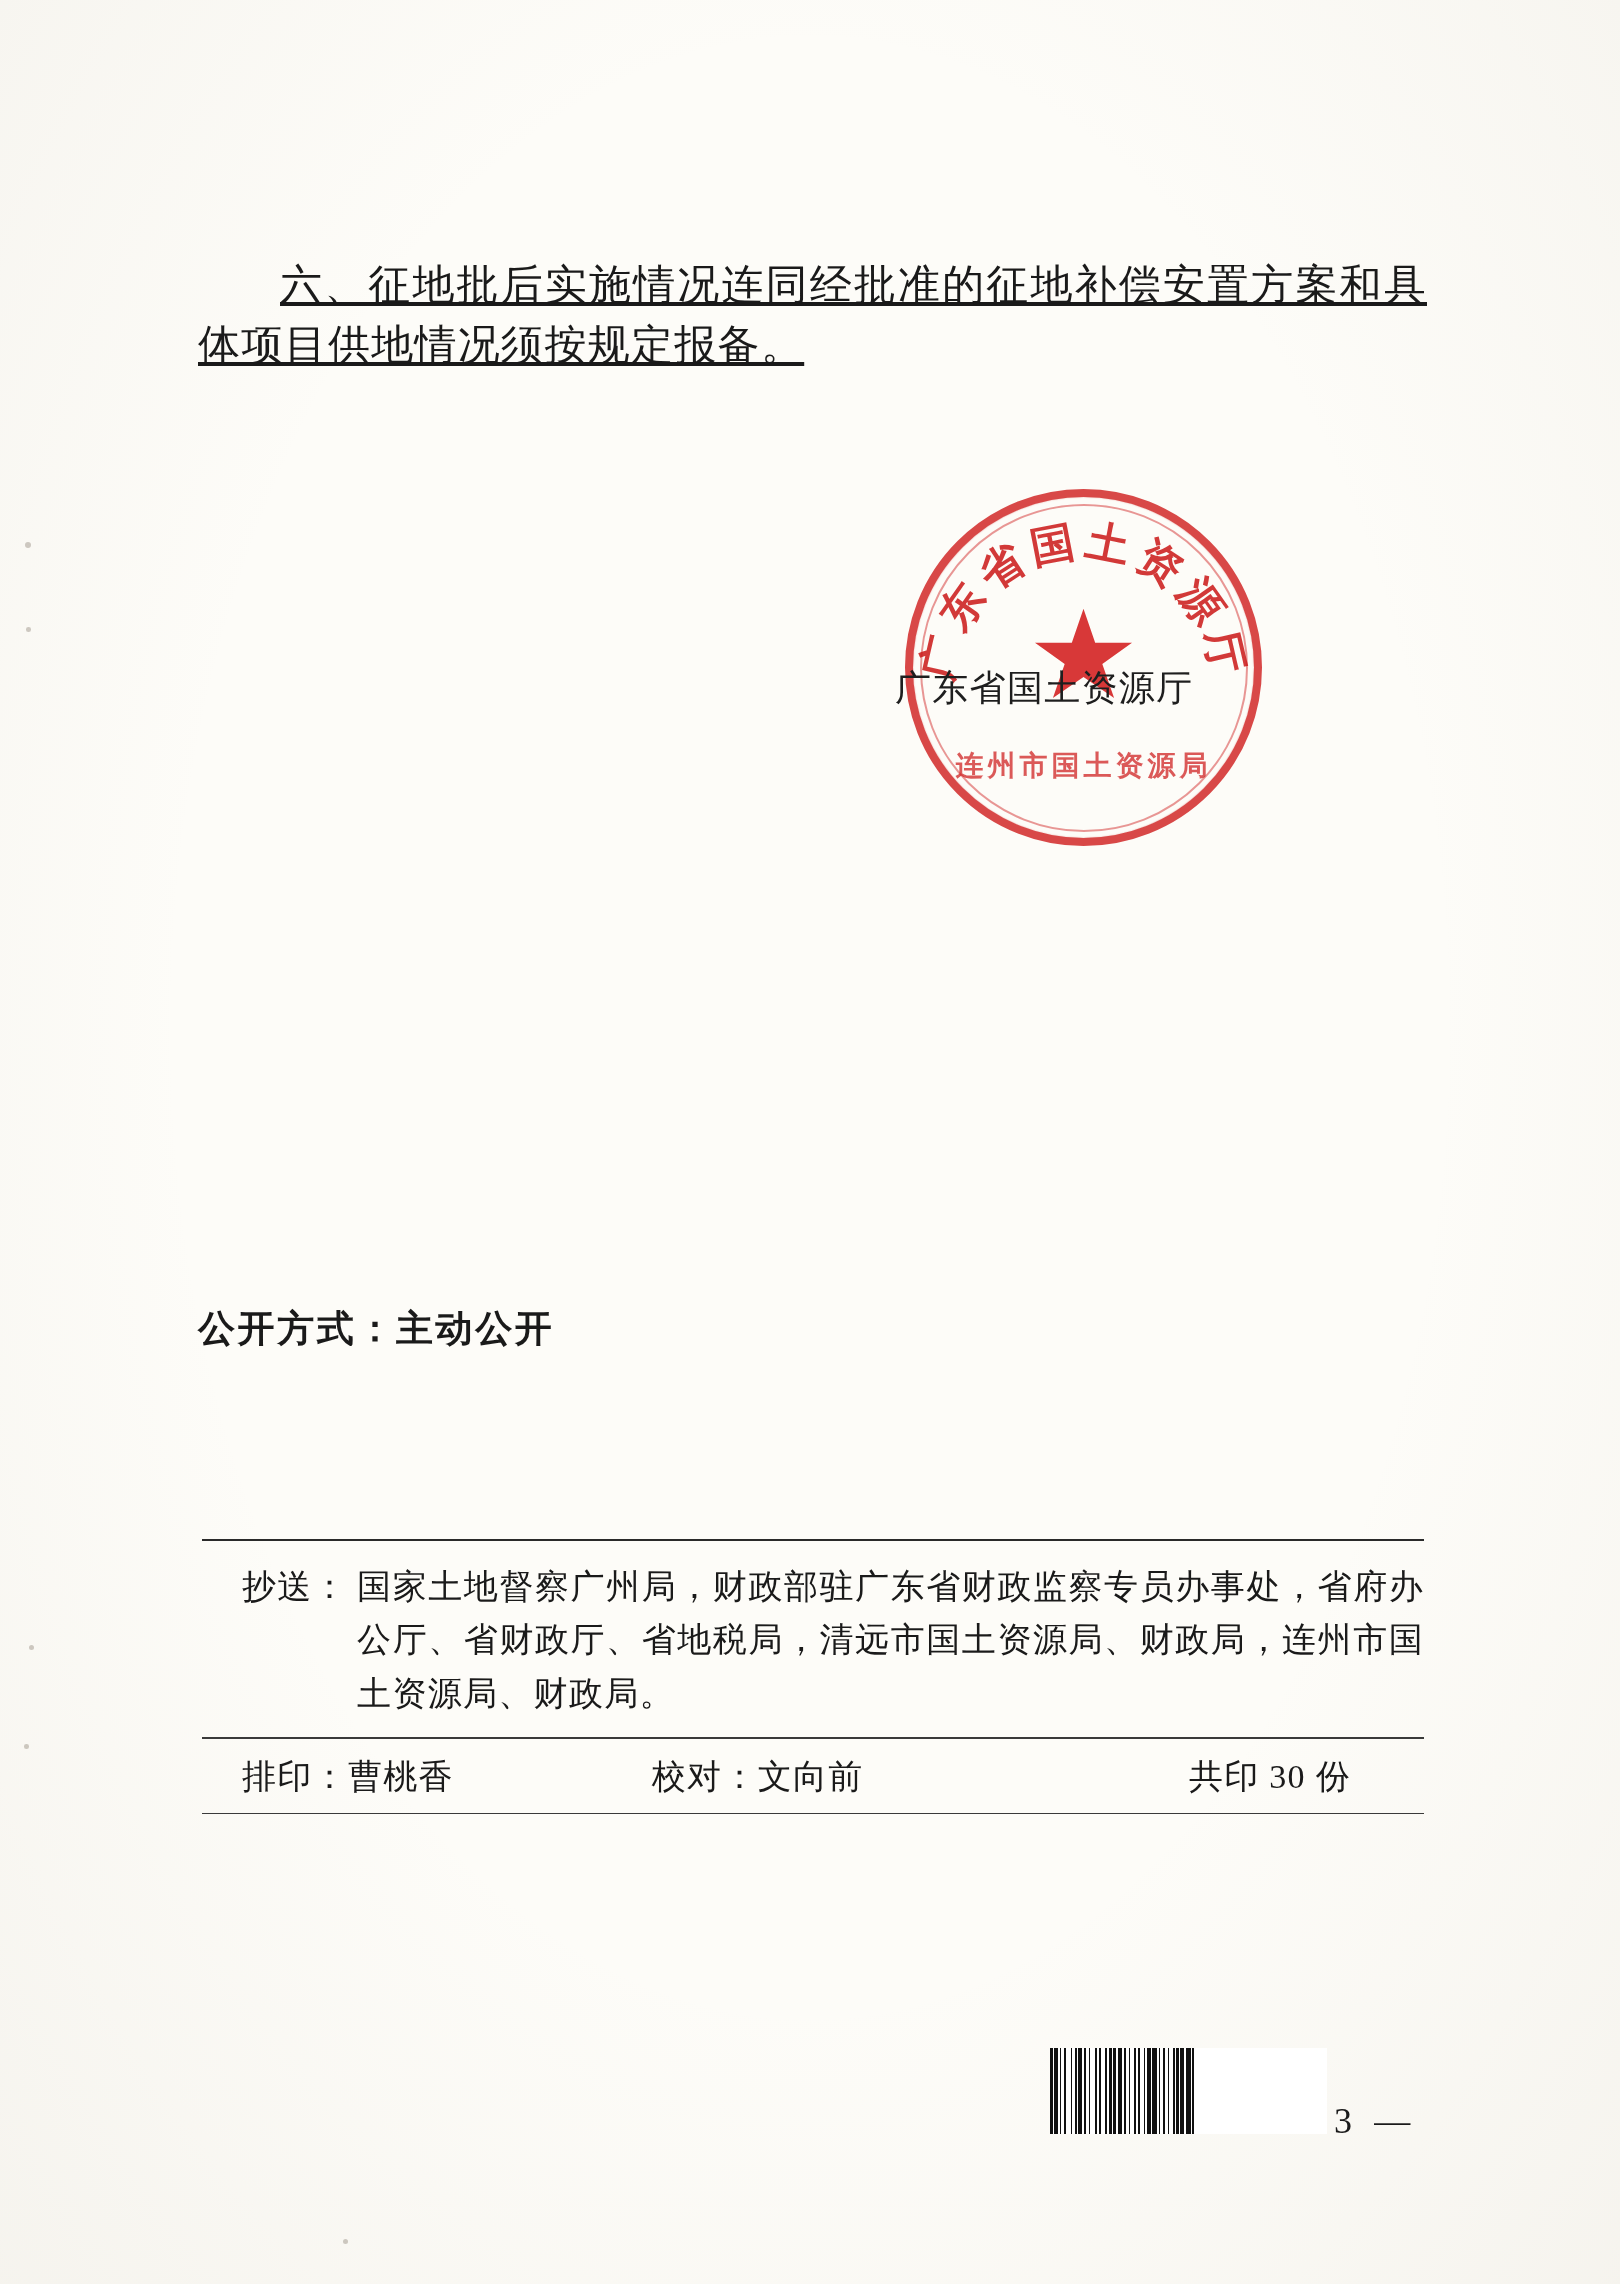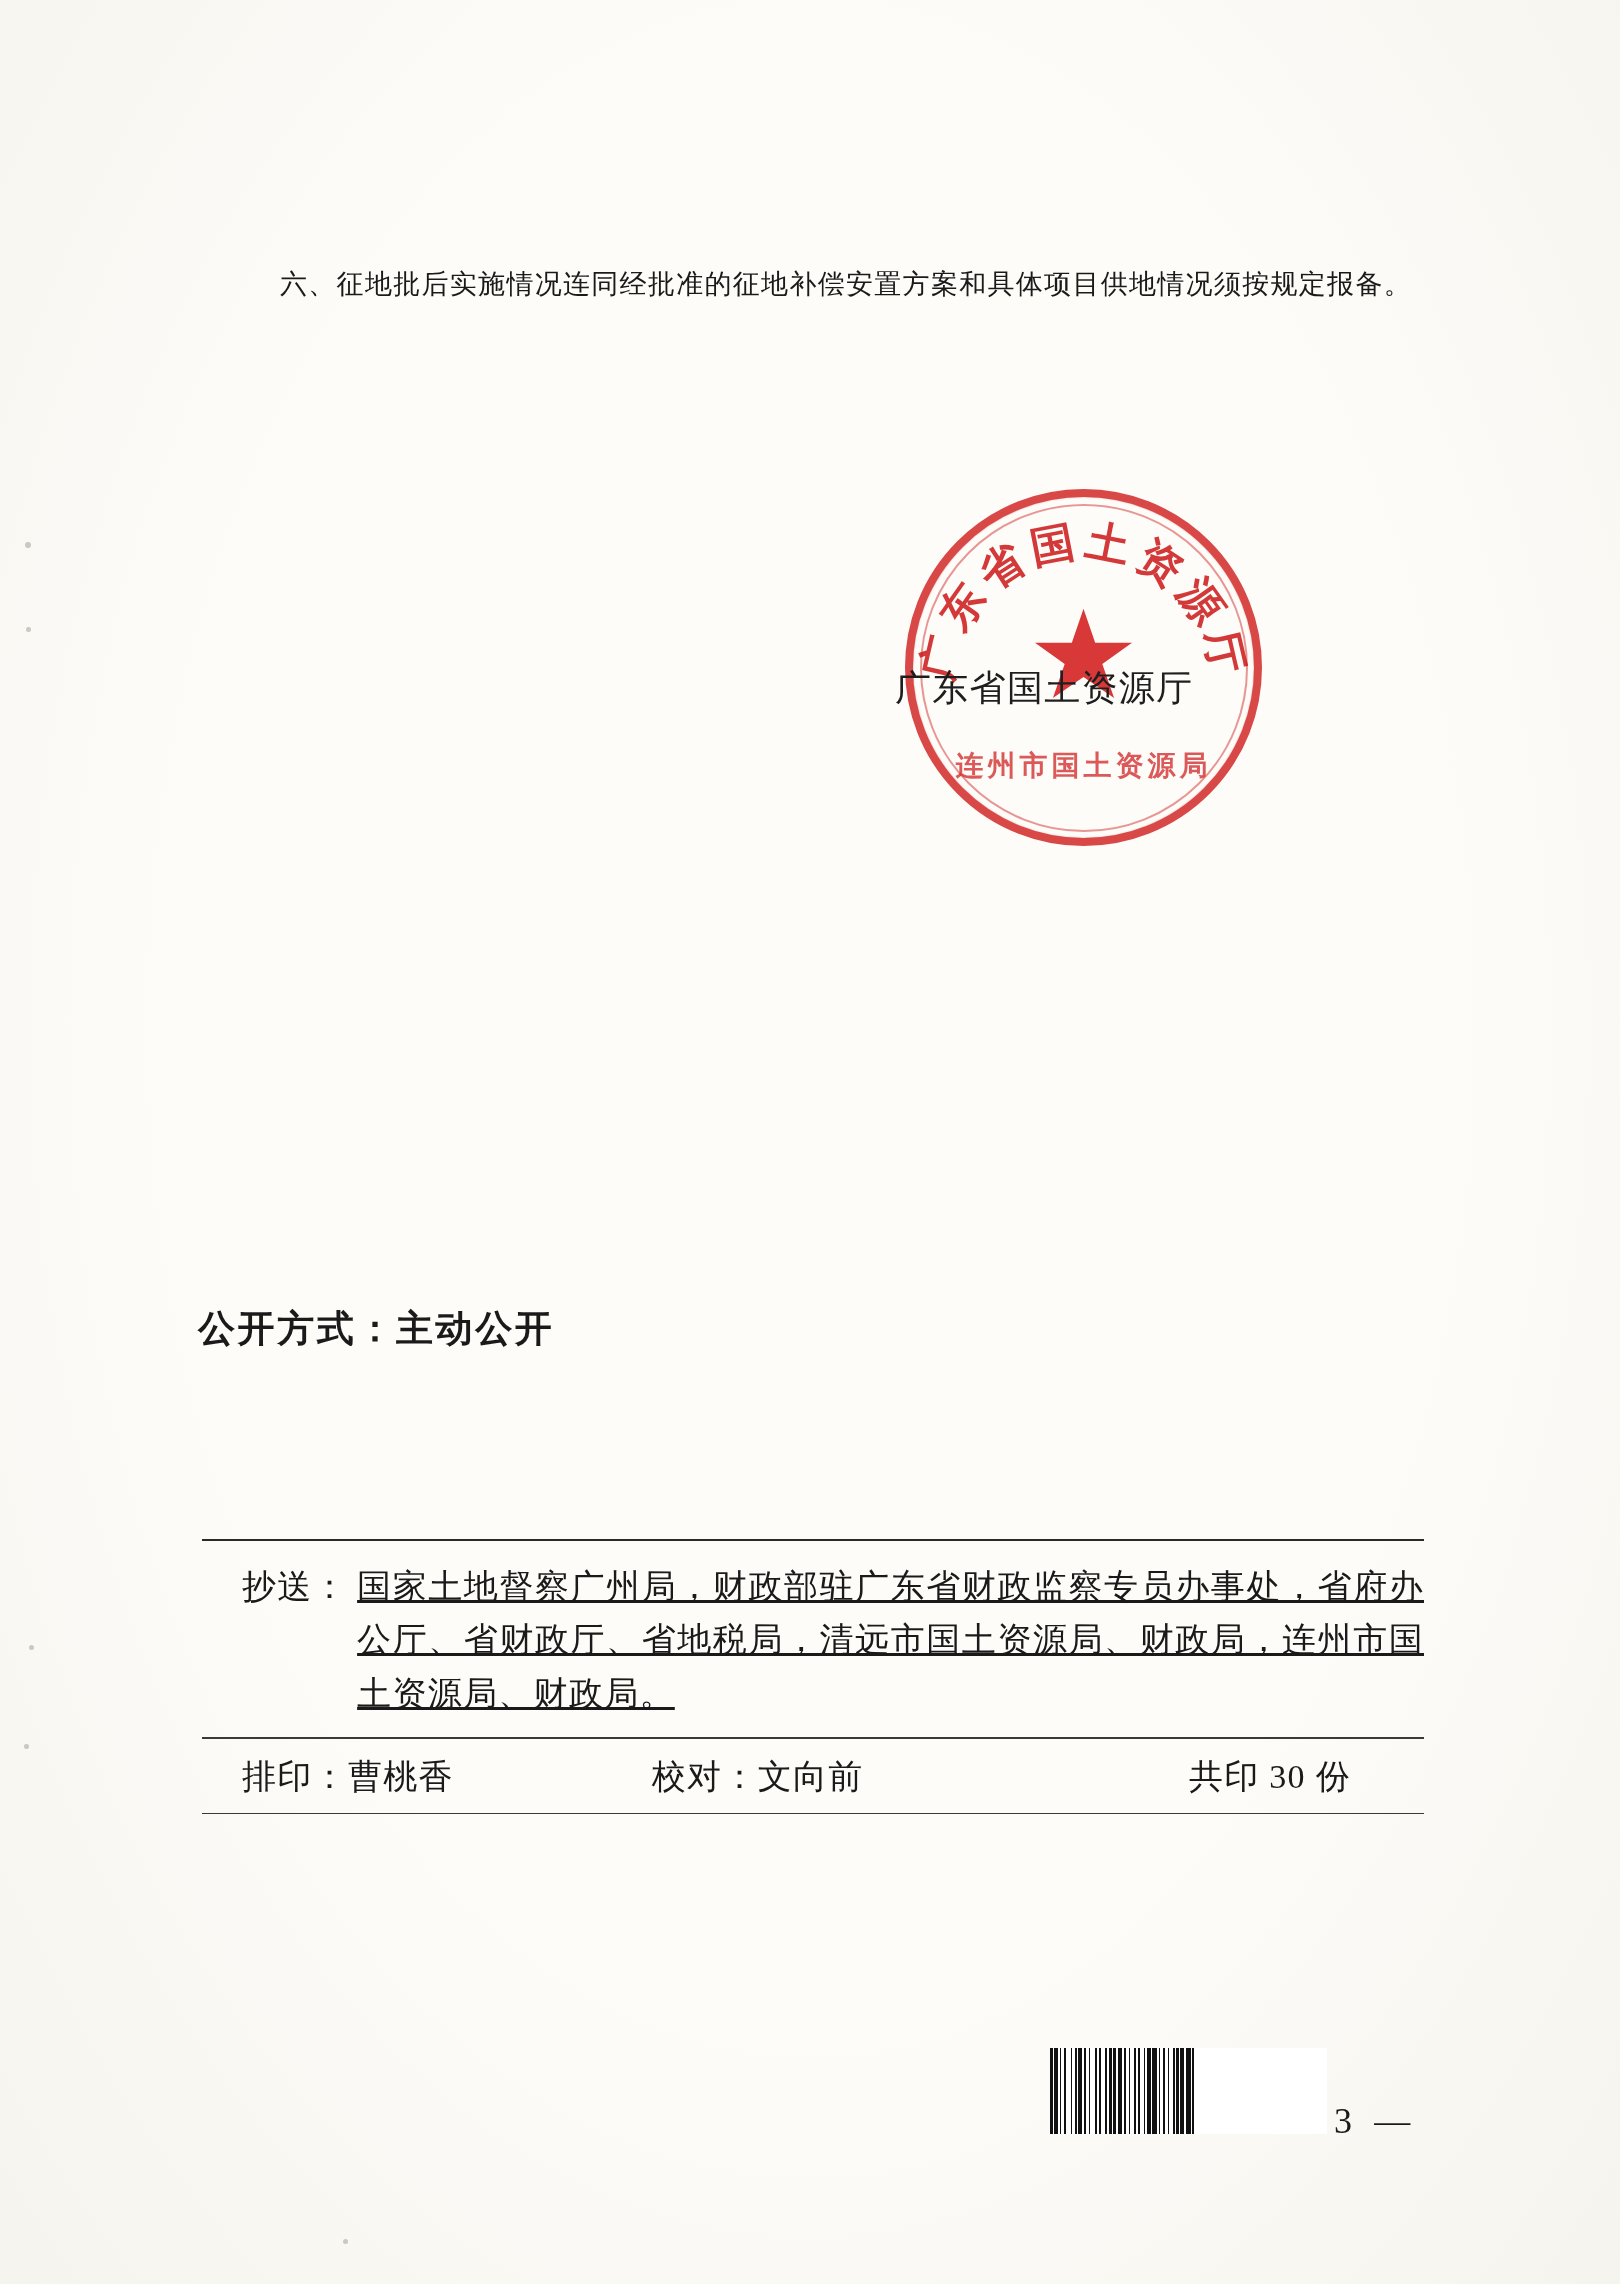--- a/index.html
+++ b/index.html
@@ -22,26 +22,27 @@
     position: absolute;
     inset: 0;
     background:
       radial-gradient(ellipse at 50% 45%, rgba(255,255,255,0) 55%, rgba(180,170,150,0.10) 100%);
     pointer-events: none;
   }
 
   .body-text {
     position: absolute;
     left: 198px;
-    top: 265px;
+    top: 256px;
     width: 1229px;
-    font-size: 27px;
+    font-size: 42px;
     line-height: 1.42;
     letter-spacing: 1.3px;
     text-align: justify;
+    text-decoration: underline;
   }
   .body-text p {
     margin: 0;
   }
   .indent { text-indent: 82px; }
 
   
   .sign-block {
     position: absolute;
     left: 895px;
@@ -144,21 +145,20 @@
     line-height: 1.58;
     letter-spacing: 1.3px;
   }
   .cc-label {
     white-space: nowrap;
     padding-right: 9.2px;
   }
   .cc-text {
     flex: 1;
     text-align: justify;
-    text-decoration: underline;
   }
 
   .foot-row {
     display: flex;
     align-items: center;
     padding: 14.5px 0 13.2px 40px;
     font-size: 34px;
     letter-spacing: 1.3px;
   }
   .foot-row .left { flex: 0 0 auto; }

